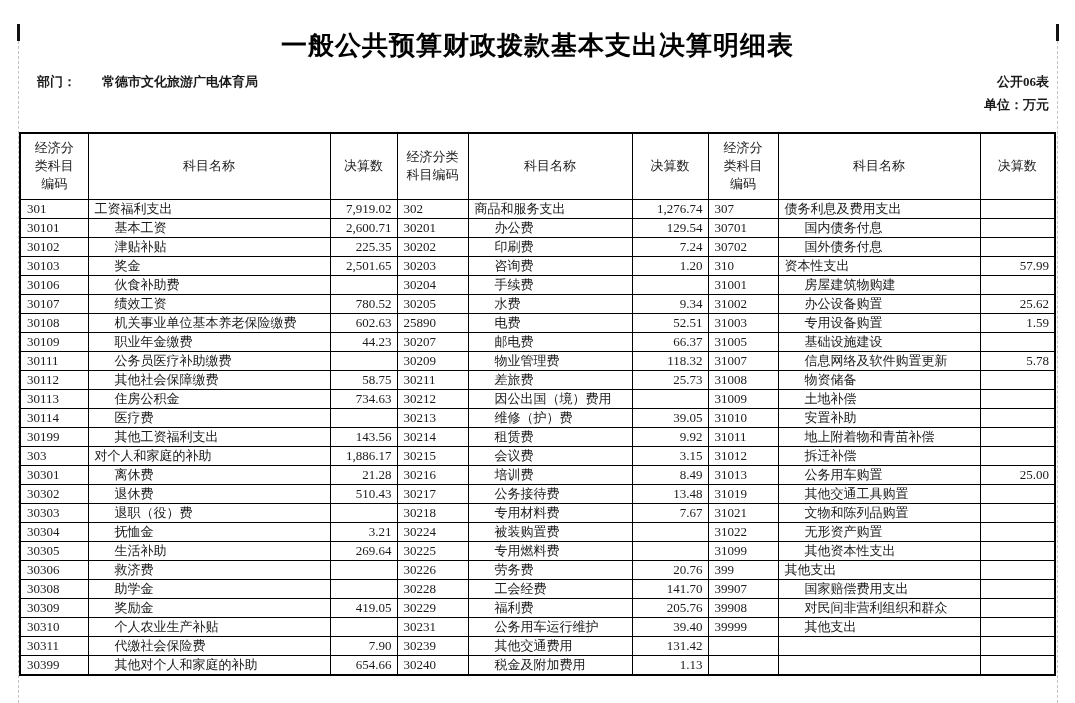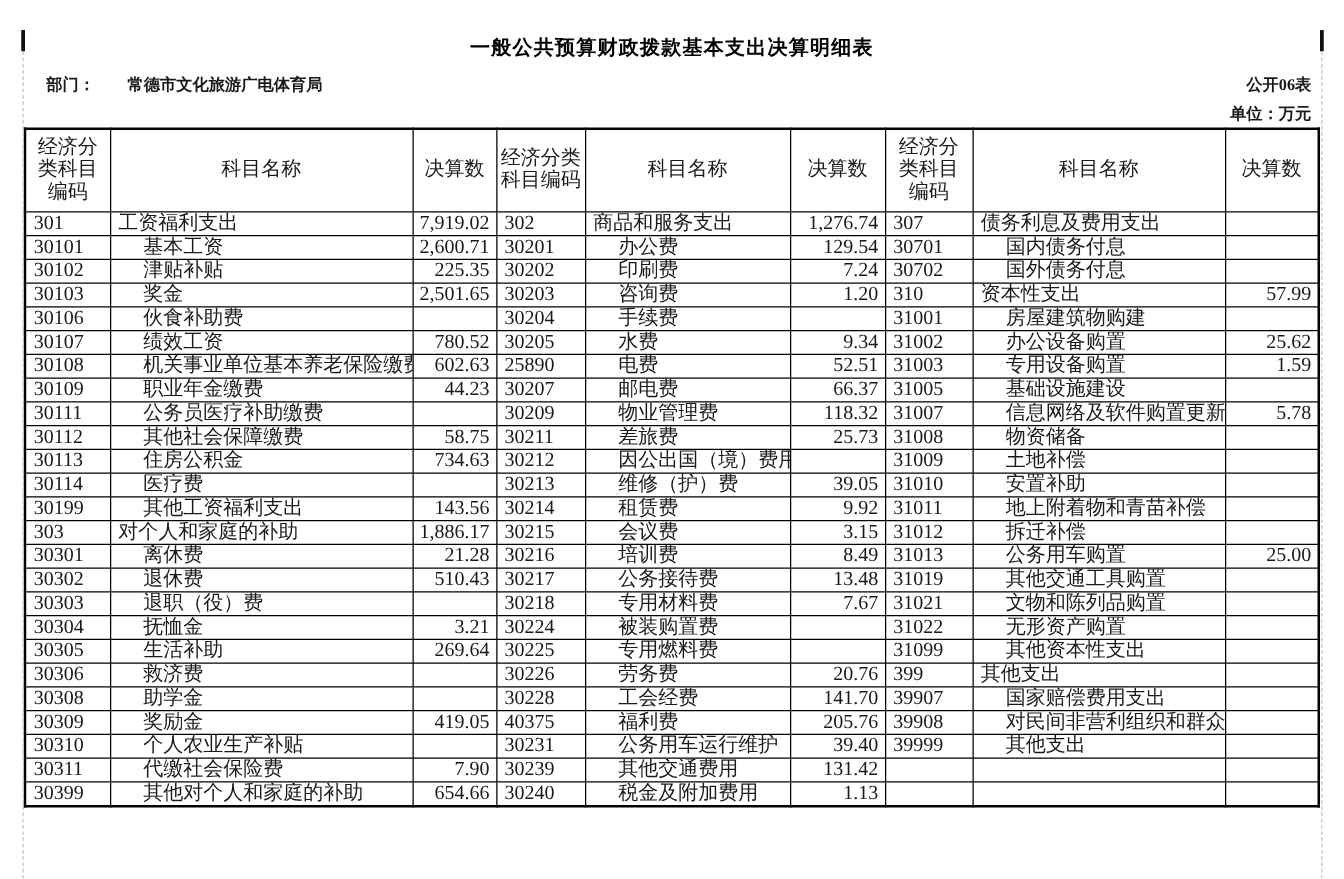--- a/index.html
+++ b/index.html
@@ -17,41 +17,41 @@
   .page-guide.right { left: 1057px; }
   .corner-tick { position: absolute; top: 24px; width: 3px; height: 17px; background: #111; }
   .corner-tick.left  { left: 17px; }
   .corner-tick.right { left: 1056px; }
 
   .title {
     padding-top: 28px;
     text-align: center;
     font-family: "Liberation Sans", "DejaVu Sans", sans-serif;
     font-weight: bold;
-    font-size: 16px;
+    font-size: 26px;
     letter-spacing: 1px;
     color: #000;
   }
   .meta {
     position: relative;
     height: 47px;
     margin: 6px 20px 0 20px;
     font-size: 13px;
   }
   .dept { position: absolute; left: 17px; top: 4px; font-weight: bold; }
   .dept .dept-value { margin-left: 26px; margin-top: 19px; }
   .sheet-no { position: absolute; right: 6px; top: 4px; font-weight: bold; }
   .unit     { position: absolute; right: 6px; top: 27px; font-weight: bold; }
 
   table.fin {
     width: 1035px;
-    margin: 0 auto;
+    margin: 16px auto;
     border-collapse: collapse;
     table-layout: fixed;
-    font-size: 16px;
+    font-size: 13px;
   }
   table.fin th, table.fin td {
     border: 1px solid #000;
     overflow: hidden;
     white-space: nowrap;
   }
   table.fin { border: 2px solid #000; }
   table.fin th {
     height: 66px;
     font-weight: normal;
@@ -344,21 +344,21 @@
           <td class="c-name indent">工会经费</td>
           <td class="c-val">141.70</td>
           <td class="c-code">39907</td>
           <td class="c-name indent">国家赔偿费用支出</td>
           <td class="c-val"></td>
         </tr>
         <tr>
           <td class="c-code">30309</td>
           <td class="c-name indent">奖励金</td>
           <td class="c-val">419.05</td>
-          <td class="c-code">40375</td>
+          <td class="c-code">30229</td>
           <td class="c-name indent">福利费</td>
           <td class="c-val">205.76</td>
           <td class="c-code">39908</td>
           <td class="c-name indent">对民间非营利组织和群众</td>
           <td class="c-val"></td>
         </tr>
         <tr>
           <td class="c-code">30310</td>
           <td class="c-name indent">个人农业生产补贴</td>
           <td class="c-val"></td>

